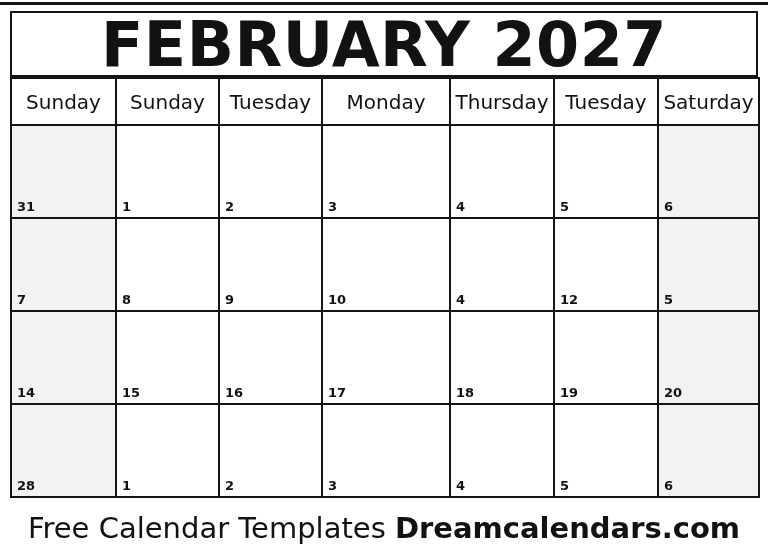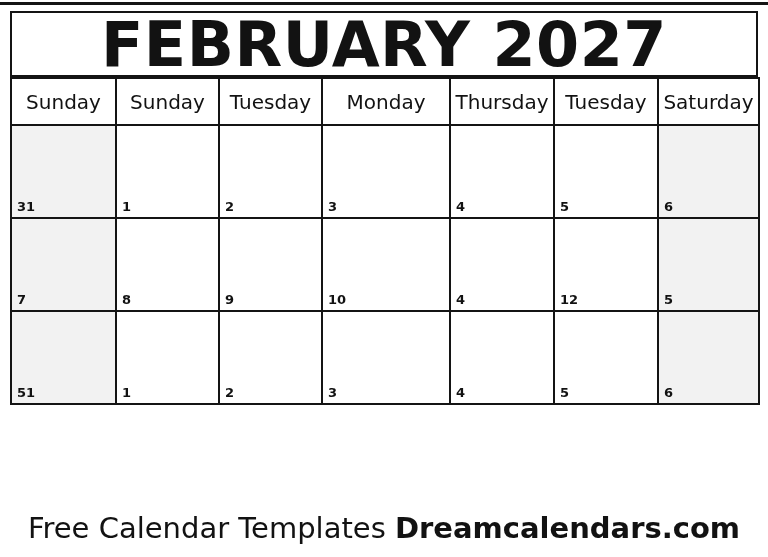--- a/index.html
+++ b/index.html
@@ -119,21 +119,30 @@
       <tr>
         <td class="wknd">7</td>
         <td>8</td>
         <td>9</td>
         <td>10</td>
         <td>4</td>
         <td>12</td>
         <td class="wknd">5</td>
       </tr>
       <tr>
-        <td class="wknd">51</td>
+        <td class="wknd">14</td>
+        <td>15</td>
+        <td>16</td>
+        <td>17</td>
+        <td>18</td>
+        <td>19</td>
+        <td class="wknd">20</td>
+      </tr>
+      <tr>
+        <td class="wknd">28</td>
         <td>1</td>
         <td>2</td>
         <td>3</td>
         <td>4</td>
         <td>5</td>
         <td class="wknd">6</td>
       </tr>
     </tbody>
   </table>
 </div>

